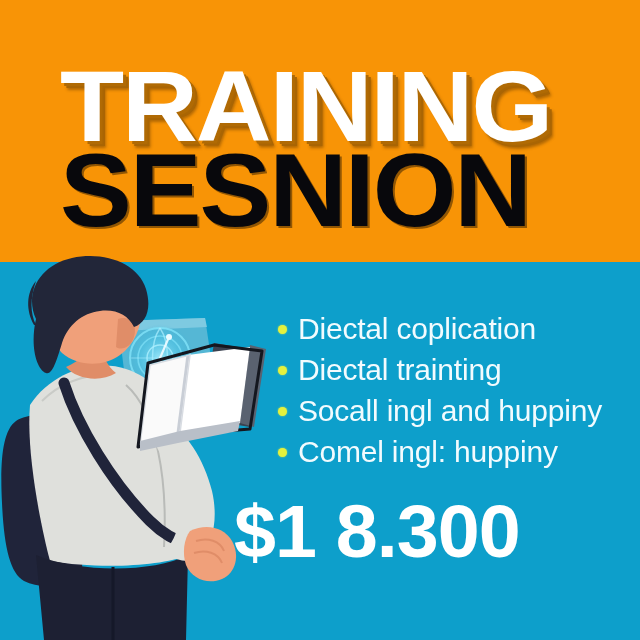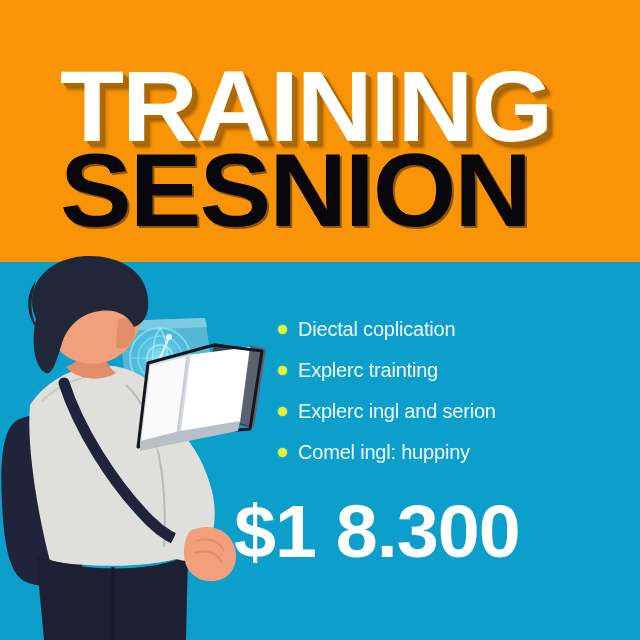--- a/index.html
+++ b/index.html
@@ -92,21 +92,21 @@
   .bullet-dot {
     flex: 0 0 auto;
     width: 9px;
     height: 9px;
     border-radius: 50%;
     background: #e4f13e;
     margin-right: 11px;
     box-shadow: 0 0 2px rgba(228,241,62,.8);
   }
   .bullet-text {
-    font-size: 20px;
+    font-size: 30px;
     color: #f2fbfe;
     font-weight: 400;
     letter-spacing: -0.2px;
     white-space: nowrap;
     font-family: "Liberation Sans", sans-serif;
   }
 
   
   .price {
     position: absolute;
@@ -239,26 +239,26 @@
 
   <div class="bullets">
 
     <div class="bullet-row">
       <span class="bullet-dot"></span>
       <span class="bullet-text">Diectal coplication</span>
     </div>
 
     <div class="bullet-row">
       <span class="bullet-dot"></span>
-      <span class="bullet-text">Explerc trainting</span>
-    </div>
-
-    <div class="bullet-row">
-      <span class="bullet-dot"></span>
-      <span class="bullet-text">Explerc ingl and serion</span>
+      <span class="bullet-text">Diectal trainting</span>
+    </div>
+
+    <div class="bullet-row">
+      <span class="bullet-dot"></span>
+      <span class="bullet-text">Socall ingl and huppiny</span>
     </div>
 
     <div class="bullet-row">
       <span class="bullet-dot"></span>
       <span class="bullet-text">Comel ingl: huppiny</span>
     </div>
 
   </div>
 
   <div class="price">$1 8.300</div>

